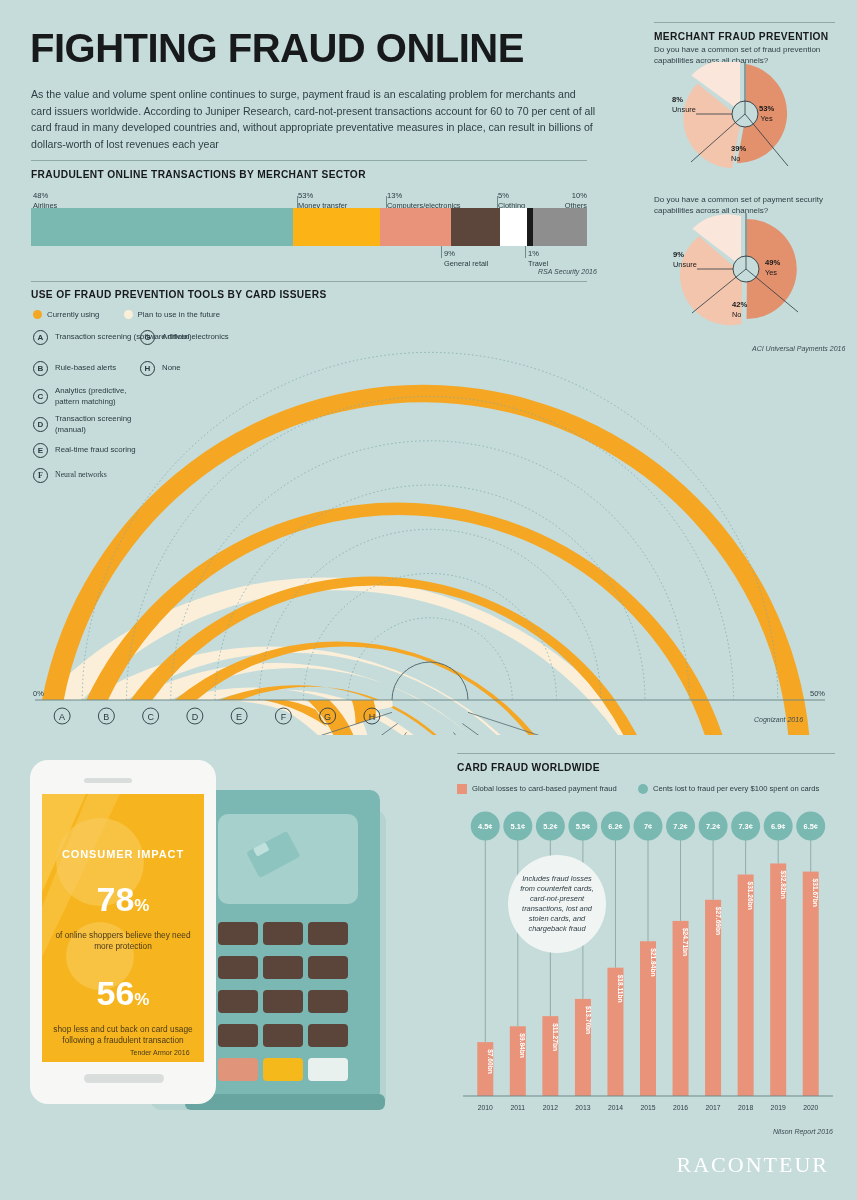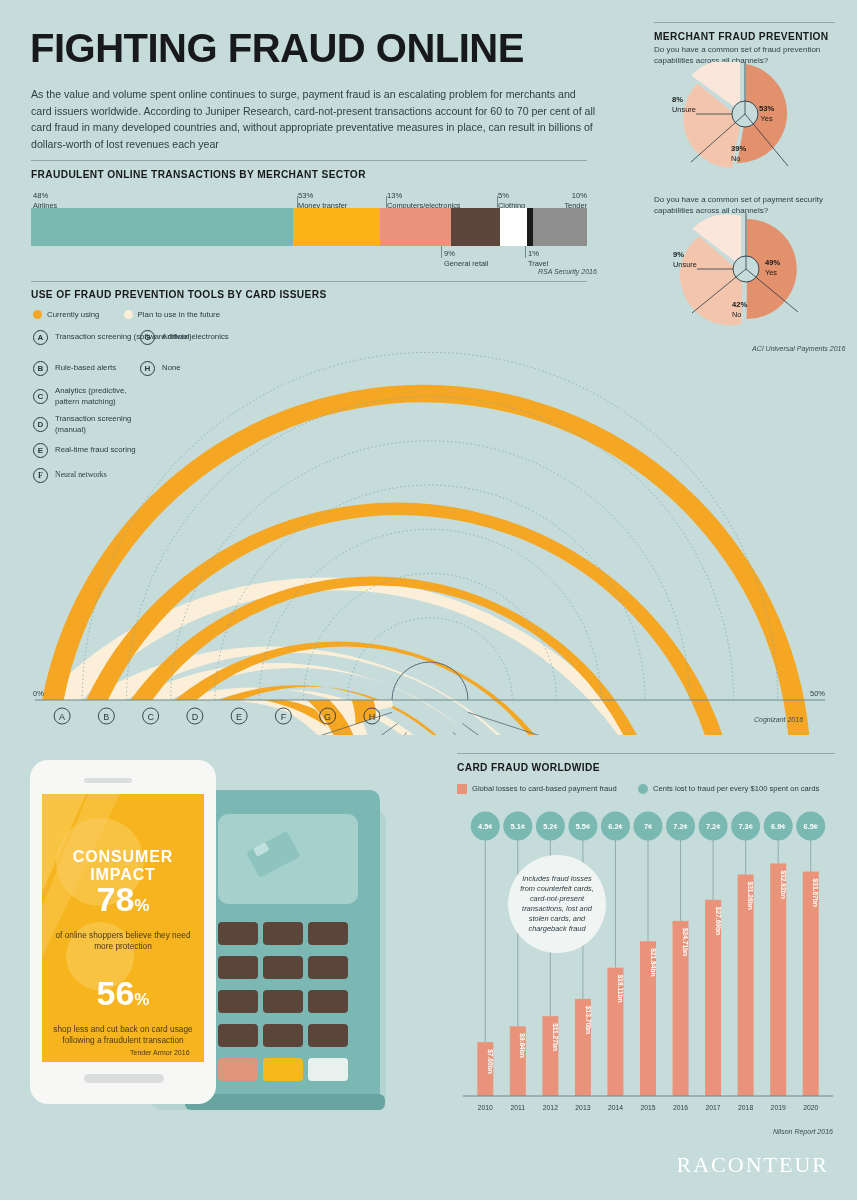--- a/index.html
+++ b/index.html
@@ -55,21 +55,21 @@
   .abc { position: absolute; font-size: 8px; }
   .abc .circ {
     display: inline-block; width: 15px; height: 15px; border-radius: 50%;
     border: 1px solid #2b3a42; text-align: center; line-height: 14px;
     font-size: 8px; font-weight: 600; vertical-align: middle; margin-right: 7px;
   }
   .abc .txt { display: inline-block; vertical-align: middle; line-height: 10.5px; font-size: 7.8px; }
 
   
   #consumer { position: absolute; left: 22px; top: 752px; width: 420px; height: 390px; }
-  .screen-title { font-size: 16px; font-weight: 800; color: #fff; letter-spacing: 0.9px; text-align: center; }
+  .screen-title { font-size: 11px; font-weight: 800; color: #fff; letter-spacing: 0.9px; text-align: center; }
   .big-pct { font-size: 34px; font-weight: 800; color: #fff; }
   .scr-cap { font-size: 8.3px; color: #4a3a1b; text-align: center; line-height: 11px; }
   .cf-legend { font-size: 7.6px; }
   .cf-sw { display: inline-block; width: 10px; height: 10px; vertical-align: middle; margin-right: 5px; }
   .bubble {
     position: absolute; border-radius: 50%; background: #f0f4f2;
     display: flex; align-items: center; justify-content: center; text-align: center;
     font-size: 7.4px; line-height: 10px; color: #2f3e46; padding: 8px;
   }
 
@@ -162,21 +162,21 @@
   <div class="sb-top" style="left:387px; top:191px;">
     <b>13%</b>
     <span>Computers/electronics</span>
   </div>
   <div class="sb-top" style="left:498px; top:191px;">
     <b>5%</b>
     <span>Clothing</span>
   </div>
   <div class="sb-top" style="left:541px; top:191px; width:46px; text-align:right;">
     <b>10%</b>
-    <span>Tender</span>
+    <span>Others</span>
   </div>
 
   <div class="tick-v" style="left:297px; top:196px; height:12px;"></div>
   <div class="tick-v" style="left:386px; top:196px; height:12px;"></div>
   <div class="tick-v" style="left:497px; top:196px; height:12px;"></div>
 
   <div id="stacked">
     <div style="width:48%;  background:#7ab8b2;"></div>
     <div style="width:16%;  background:#fbb315;"></div>
     <div style="width:13%;  background:#e9937a;"></div>

